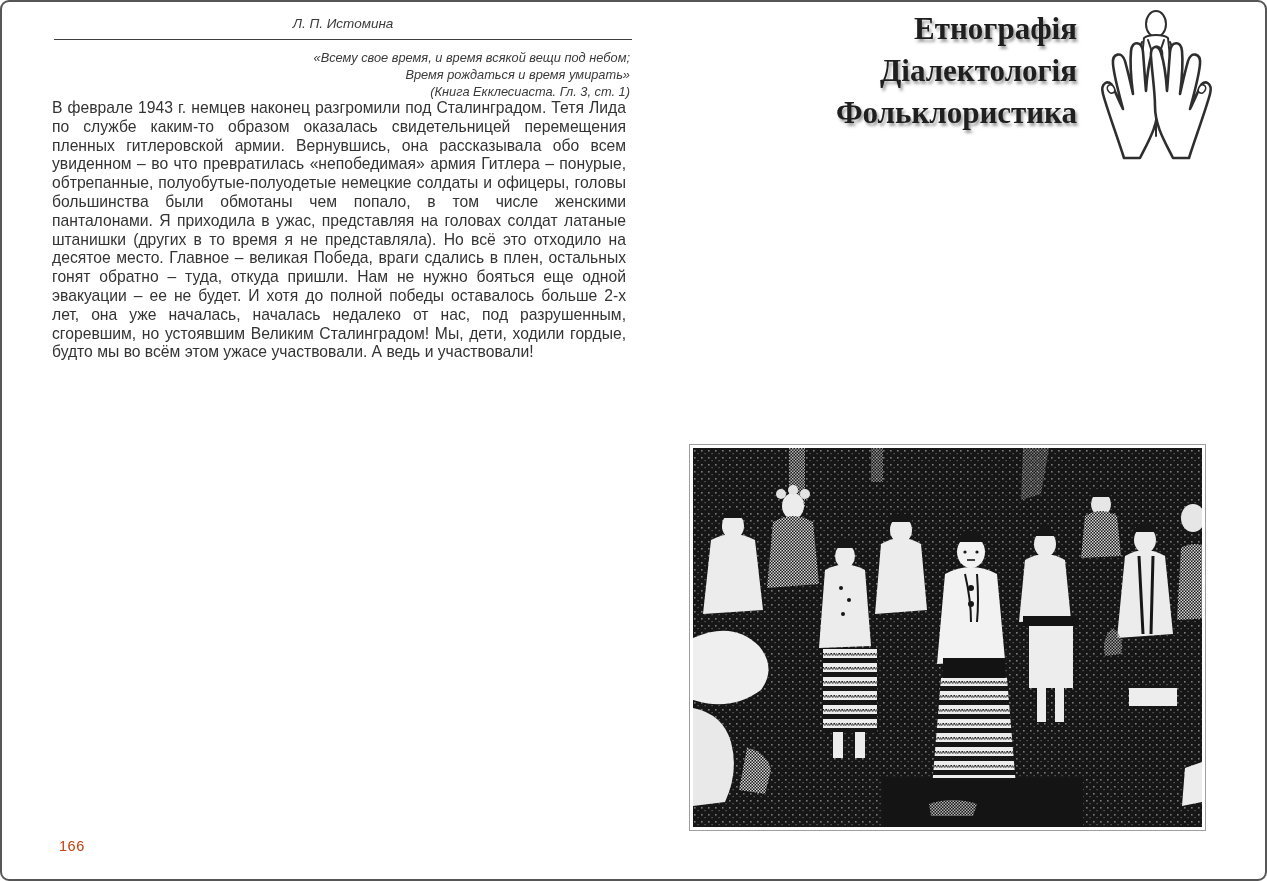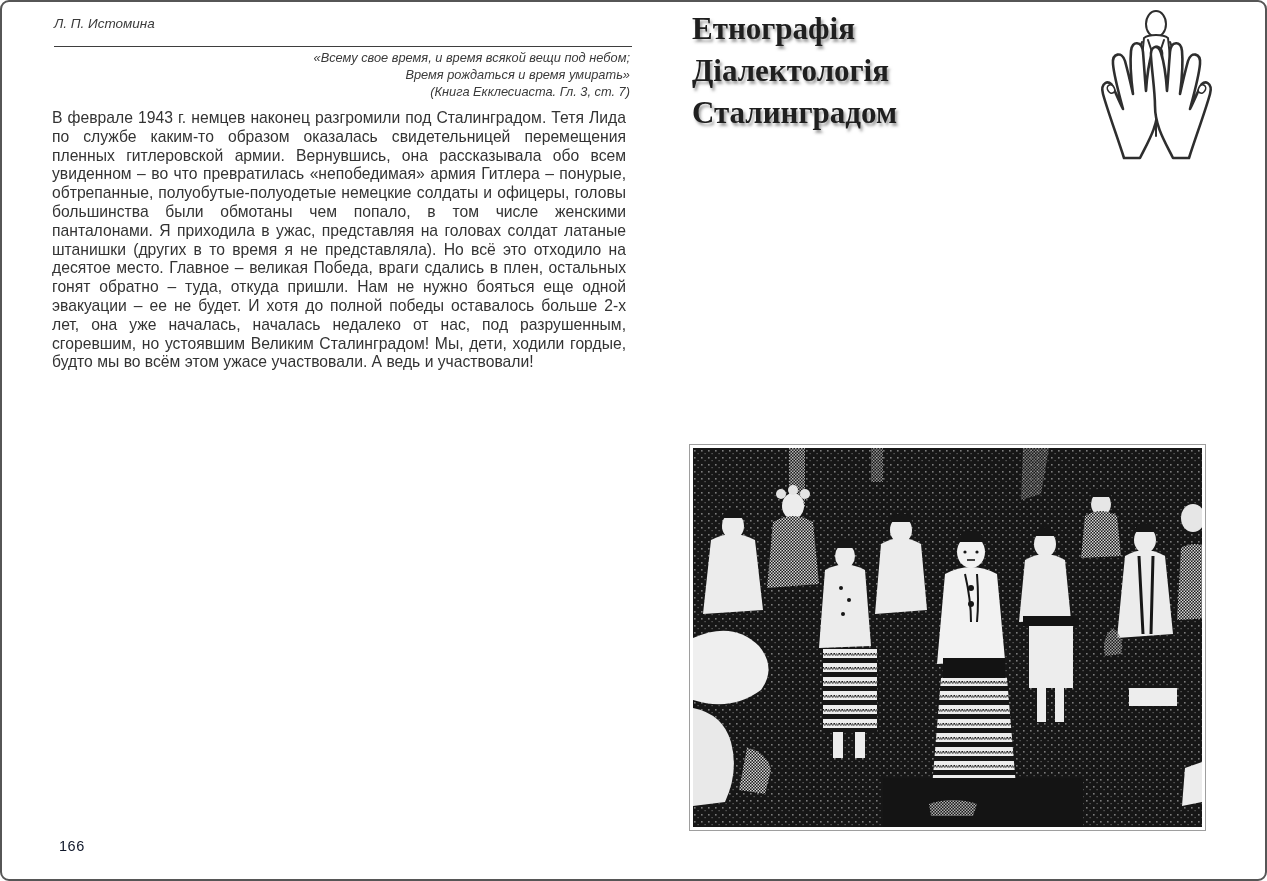--- a/index.html
+++ b/index.html
@@ -11,45 +11,46 @@
     border:2px solid #565656;
     border-radius:9px;
     overflow:hidden;
     font-family:"Liberation Sans", sans-serif;
     color:#333;
   }
   
   .running-head{
     position:absolute;left:52px;top:14px;width:578px;
     font-size:13.5px;font-style:italic;color:#3a3a3a;
-    padding-bottom:15px;border-bottom:1.6px solid #3e3e3e;
+    padding-bottom:8px;border-bottom:1.6px solid #3e3e3e;text-align:center;
   }
   .epigraph{
     position:absolute;left:52px;top:47px;width:576px;
     text-align:right;font-style:italic;
     font-size:12.8px;line-height:17px;color:#3a3a3a;
     white-space:pre-line;
   }
   .body-text{
-    position:absolute;left:50px;top:107px;width:574px;
+    position:absolute;left:50px;top:97px;width:574px;
     font-size:15.7px;line-height:18.8px;
     text-align:justify;color:#333;
   }
   .acknowledgment{
     position:absolute;left:367px;top:399px;width:215px;
     font-style:italic;font-size:12px;line-height:14.8px;color:#3a3a3a;
     white-space:pre-line;
   }
   .page-number{
     position:absolute;left:57px;top:836px;
-    font-size:14.5px;color:#0f172a;letter-spacing:.5px;
+    font-size:14.5px;color:#c2410c;letter-spacing:.5px;
   }
   
   .section-headings{
     position:absolute;left:690px;top:6px;width:385px;
+    text-align:right;
     font-family:"Liberation Serif", serif;
     font-weight:bold;
     font-size:31px;line-height:42px;
     color:#1f1f1f;
     text-shadow:2px 3px 3px rgba(80,80,80,.55);
     white-space:nowrap;
   }
   .logo-box{
     position:absolute;left:1082px;top:6px;width:145px;height:152px;
   }
@@ -64,31 +65,31 @@
 </style>
 </head>
 <body>
 
 <div class="sheet">
 
   <div class="running-head">Л. П. Истомина</div>
 
   <div class="epigraph">«Всему свое время, и время всякой вещи под небом;
 Время рождаться и время умирать»
-(Книга Екклесиаста. Гл. 3, ст. 7)</div>
+(Книга Екклесиаста. Гл. 3, ст. 1)</div>
 
   <div class="body-text">В феврале 1943 г. немцев наконец разгромили под Сталинградом. Тетя Лида по службе каким-то образом оказалась свидетельницей перемещения пленных гитлеровской армии. Вернувшись, она рассказывала обо всем увиденном – во что превратилась «непобедимая» армия Гитлера – понурые, обтрепанные, полуобутые-полуодетые немецкие солдаты и офицеры, головы большинства были обмотаны чем попало, в том числе женскими панталонами. Я приходила в ужас, представляя на головах солдат латаные штанишки (других в то время я не представляла). Но всё это отходило на десятое место. Главное – великая Победа, враги сдались в плен, остальных гонят обратно – туда, откуда пришли. Нам не нужно бояться еще одной эвакуации – ее не будет. И хотя до полной победы оставалось больше 2-х лет, она уже началась, началась недалеко от нас, под разрушенным, сгоревшим, но устоявшим Великим Сталинградом! Мы, дети, ходили гордые, будто мы во всём этом ужасе участвовали. А ведь и участвовали!</div>
 
 
   <div class="page-number">166</div>
 
   <div class="section-headings">
     <div>Етнографія</div>
     <div>Діалектологія</div>
-    <div>Сталинградом</div>
+    <div>Фольклористика</div>
   </div>
 
   <div class="logo-box">
     <svg viewBox="0 0 145 152" xmlns="http://www.w3.org/2000/svg">
 
       <g stroke="#2e2e2e" stroke-width="2" fill="#fff" stroke-linejoin="round" stroke-linecap="round">
         <ellipse cx="72" cy="16" rx="10" ry="13"></ellipse>
         <path d="M60,30 C65,26 79,26 84,30 L89,78 C80,84 64,84 55,78 Z"></path>
         <path d="M64,32 L72,56 L80,32" fill="none"></path>
         <path d="M59,80 L54,112 L90,112 L85,80 Z"></path>

